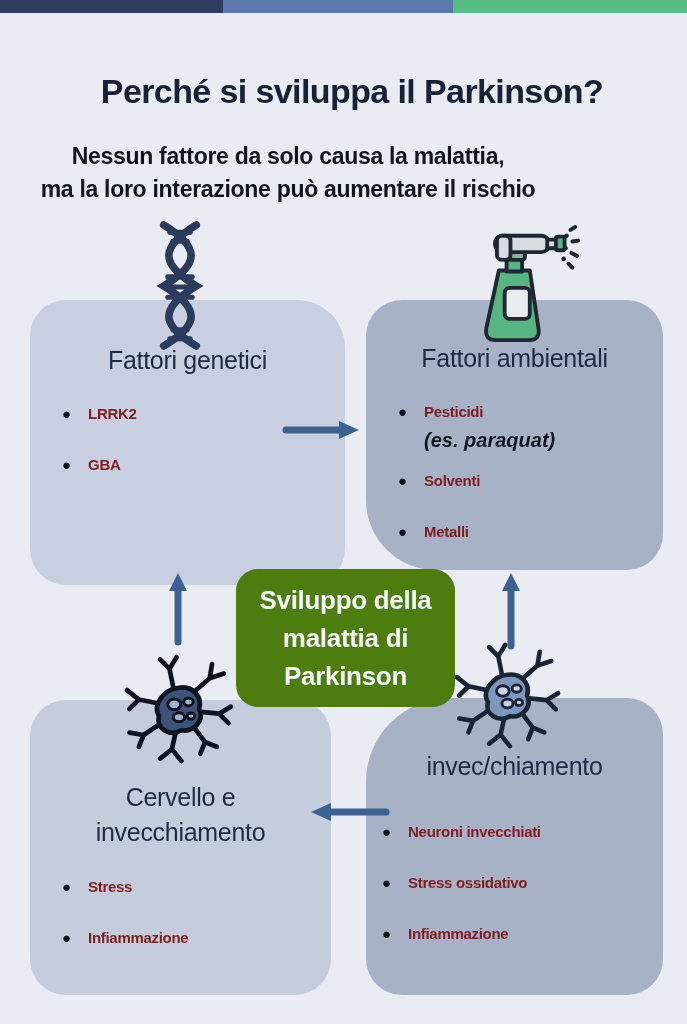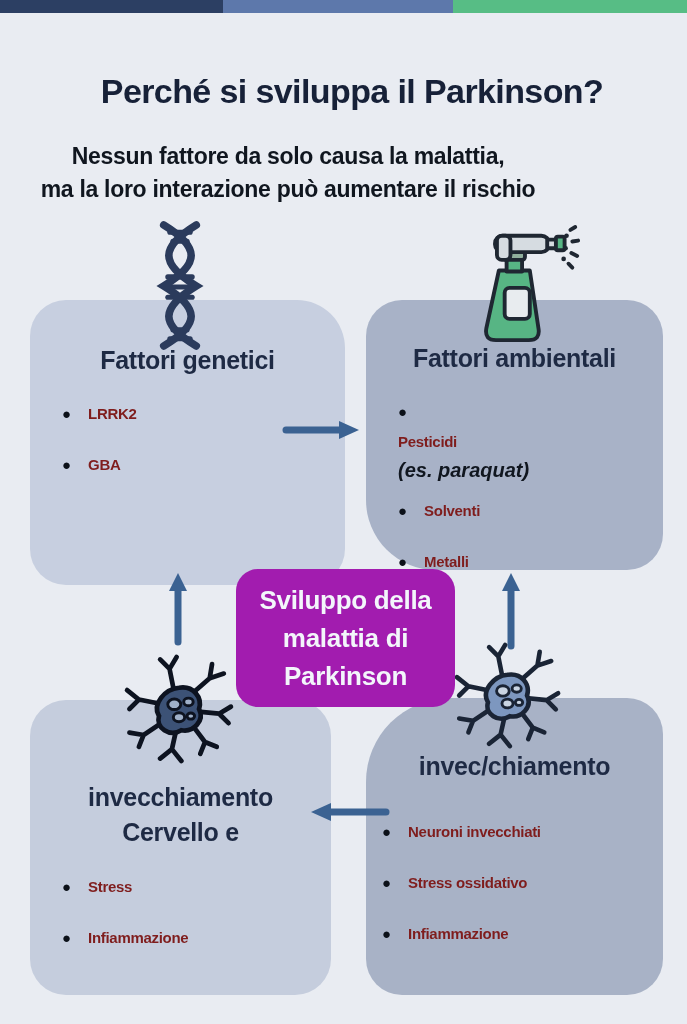--- a/index.html
+++ b/index.html
@@ -31,21 +31,21 @@
   }
 
   
   .box { position:absolute; z-index:1; }
   .box-genetic  { left:30px;  top:300px; width:315px; height:285px; background:#c7cfe0; border-radius:36px 48px 36px 36px; }
   .box-env      { left:366px; top:300px; width:297px; height:270px; background:#a8b2c7; border-radius:36px 36px 36px 70px; }
   .box-brain    { left:30px;  top:700px; width:301px; height:295px; background:#c5cddd; border-radius:36px; }
   .box-aging    { left:366px; top:698px; width:297px; height:297px; background:#a8b2c6; border-radius:84px 36px 36px 36px; }
 
   .box-title {
-    text-align:center; font-size:25px; font-weight:700;
+    text-align:center; font-size:25px; font-weight:400;
     color:#1e2a44; letter-spacing:-0.3px;
   }
   .box-genetic .box-title { margin-top:46px; }
   .box-env     .box-title { margin-top:44px; }
   .box-aging   .box-title { margin-top:54px; }
   .box-brain   .box-title { margin-top:80px; line-height:35px; }
 
   .bullets { margin-top:24px; padding-left:32px; }
   .box-aging .bullets { margin-top:36px; padding-left:16px; }
   .box-brain .bullets { margin-top:22px; }
@@ -60,21 +60,21 @@
     line-height:30px; letter-spacing:-0.3px;
   }
   .bullet-note {
     font-size:20px; font-weight:700; font-style:italic;
     color:#10161f; line-height:24px; margin-top:1px;
   }
 
   
   .center-box {
     position:absolute; left:236px; top:569px; width:219px; height:138px;
-    background:#a21caf; border-radius:22px; z-index:4;
+    background:#4d7c0f; border-radius:22px; z-index:4;
     display:flex; flex-direction:column; justify-content:center; align-items:center;
     color:#f3f6fb; font-size:26px; font-weight:700; line-height:38px;
     letter-spacing:-0.3px; text-align:center;
   }
 
   
   .icon { position:absolute; z-index:3; }
   .dna-icon    { left:146px; top:220px; }
   .spray-icon  { left:466px; top:220px; }
   .neuron-left { left:120px; top:650px; }
@@ -154,21 +154,21 @@
       <div class="bullet-row">
         <span class="dot"></span>
         <span class="bullet-text">GBA</span>
       </div>
     </div>
   </div>
 
   <div class="box box-env">
     <div class="box-title">Fattori ambientali</div>
     <div class="bullets">
-      <div class="bullet-row" style="margin-bottom:14px;flex-direction:column;">
+      <div class="bullet-row" style="margin-bottom:14px;">
         <span class="dot"></span>
         <span>
           <span class="bullet-text" style="display:block;">Pesticidi</span>
           <span class="bullet-note" style="display:block;">(es. paraquat)</span>
         </span>
       </div>
       <div class="bullet-row">
         <span class="dot"></span>
         <span class="bullet-text">Solventi</span>
       </div>
@@ -235,22 +235,22 @@
     <g fill="#c9d4e2" stroke="#1a2435" stroke-width="2.5">
       <ellipse cx="46" cy="46" rx="5.5" ry="4.5"></ellipse>
       <ellipse cx="58" cy="44" rx="4" ry="3.2"></ellipse>
       <ellipse cx="50" cy="57" rx="4.8" ry="3.8"></ellipse>
       <ellipse cx="60" cy="56" rx="3.2" ry="2.6"></ellipse>
     </g>
   </svg>
 
   <div class="box box-brain">
     <div class="box-title">
+      <div>Cervello e</div>
       <div>invecchiamento</div>
-      <div>Cervello e</div>
     </div>
     <div class="bullets">
       <div class="bullet-row">
         <span class="dot"></span>
         <span class="bullet-text">Stress</span>
       </div>
       <div class="bullet-row">
         <span class="dot"></span>
         <span class="bullet-text">Infiammazione</span>
       </div>

